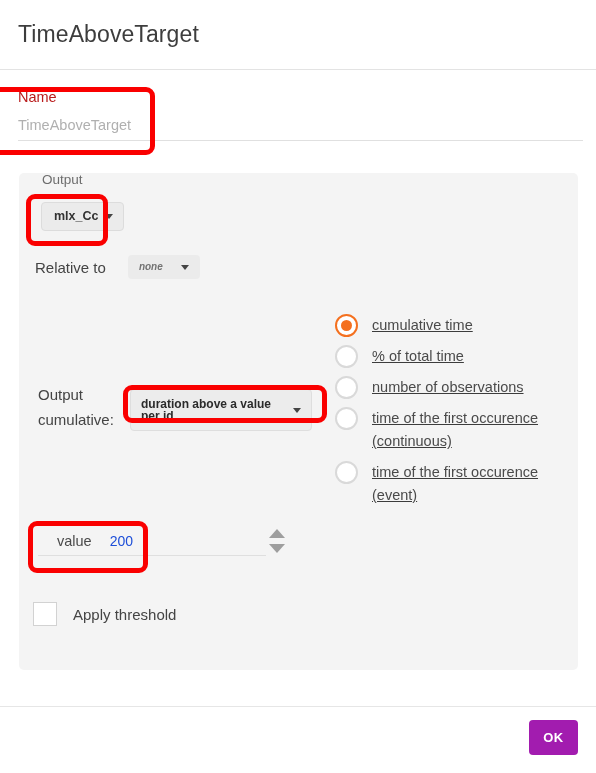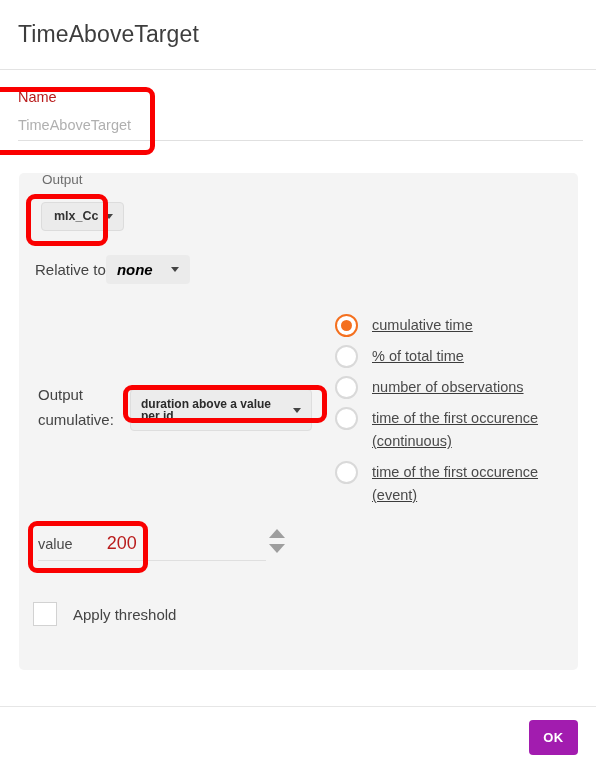--- a/index.html
+++ b/index.html
@@ -96,32 +96,32 @@
     border-top: 5.5px solid #444;
     display: inline-block;
   }
 
   .relative-row {
     position: absolute;
     left: 16px;
     top: 82px;
     display: flex;
     align-items: center;
-    gap: 0;
+    gap: 22px;
   }
   .relative-label {
     font-size: 15px;
     color: #444;
   }
   .select-box {
     background: #ebebeb;
     border-radius: 4px;
     padding: 7px 11px;
-    font-size: 15px;
-    color: #000000;
+    font-size: 10px;
+    color: #737373;
     display: flex;
     align-items: center;
     cursor: pointer;
     line-height: 1;
     justify-content: flex-end;
   }
   .select-box.italic-val { font-style: italic; font-weight: bold; }
   .select-box .val { white-space: nowrap; }
   .select-box .caret { margin-left: 18px; }
 
@@ -211,25 +211,26 @@
     top: 533px;
     width: 228px;
     display: flex;
     align-items: baseline;
     border-bottom: 1px solid #dfdfdf;
     padding-bottom: 6px;
   }
   .value-label {
     font-size: 14.5px;
     color: #4a4a4a;
+    margin-left: 19px;
   }
   .value-input {
-    margin-left: 34px;
-    font-size: 18px;
-    color: #b91c1c;
+    margin-left: 18px;
+    font-size: 14px;
+    color: #1d4ed8;
   }
   .spinner {
     position: absolute;
     left: 269px;
     top: 529px;
     width: 16px;
     display: flex;
     flex-direction: column;
     align-items: center;
     gap: 6px;

